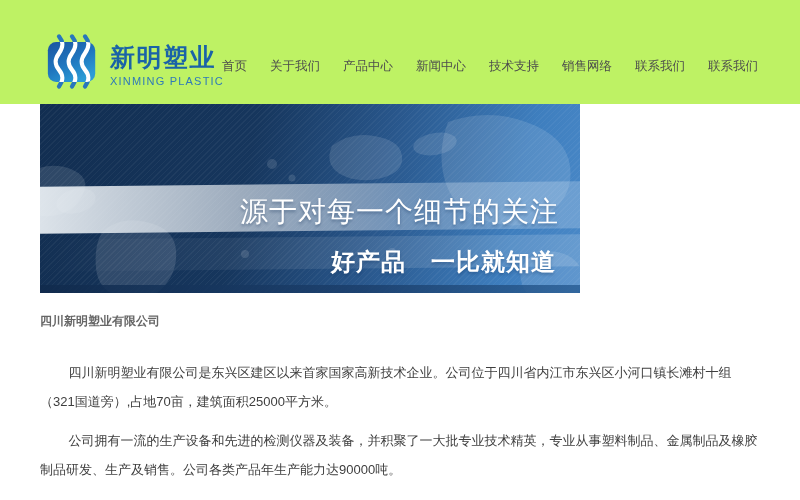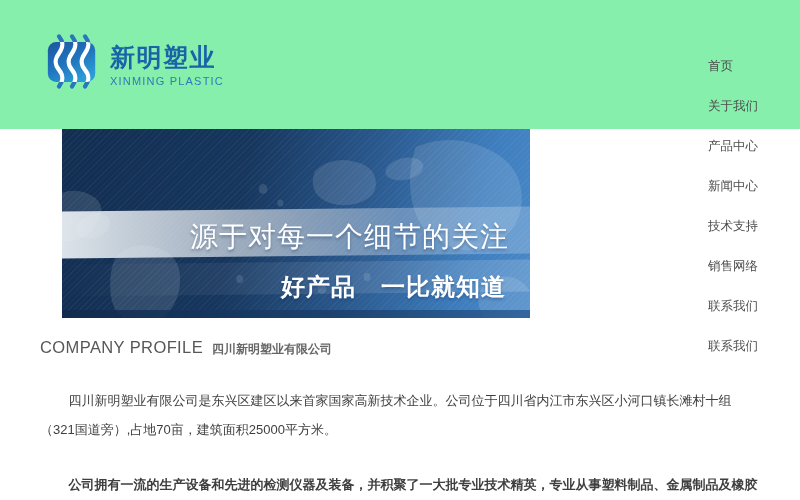--- a/index.html
+++ b/index.html
@@ -1,31 +1,31 @@
 <!DOCTYPE html>
 <html><head>
 <meta charset="utf-8">
 <style>
   * { margin:0; padding:0; box-sizing:border-box; }
   html,body { width:800px; height:500px; background:#ffffff; overflow:hidden;
     font-family:"Liberation Sans","DejaVu Sans",sans-serif; }
 
   
-  .site-header { position:relative; height:129px; background:#86efac; }
+  .site-header { position:relative; height:104px; background:#bef264; }
   .logo { position:absolute; left:46px; top:33px; display:flex; gap:12px; cursor:pointer; }
   .logo-icon { width:52px; height:57px; flex:0 0 auto; }
   .logo-text { padding-top:10px; }
   .logo-cn { font-size:25px; font-weight:bold; color:#1a63a7; letter-spacing:1.5px; line-height:1.15; }
   .logo-en { margin-top:3px; font-size:11px; color:#2f7ab8; letter-spacing:1.2px; }
 
-  .main-nav { position:absolute; right:42px; top:58px; display:flex; gap:23px;flex-direction:column; }
+  .main-nav { position:absolute; right:42px; top:58px; display:flex; gap:23px; }
   .main-nav a { font-size:12.5px; color:#4c4c4c; text-decoration:none; white-space:nowrap; cursor:pointer; }
 
   
-  .banner { position:relative; margin-left:62px; width:468px; height:189px; overflow:hidden;
+  .banner { position:relative; margin-left:40px; width:540px; height:189px; overflow:hidden;
     background:linear-gradient(102deg,#122e51 0%,#16365d 38%,#29578c 62%,#3e7ebe 86%,#4a89c8 100%); }
   .banner::before { content:""; position:absolute; inset:0;
     background:repeating-linear-gradient(135deg, rgba(255,255,255,0.045) 0 1px, rgba(255,255,255,0) 1px 4px); }
   .banner::after { content:""; position:absolute; left:0; right:0; bottom:0; height:8px;
     background:linear-gradient(90deg,#102a4c, #1b3f6c 60%, #2a5f96); opacity:.85; }
   .banner-map { position:absolute; inset:0; width:100%; height:100%; }
   .banner-stripe { position:absolute; left:-4px; right:-4px; top:80px; height:47px;
     background:linear-gradient(90deg, rgba(238,243,247,0.92) 0%, rgba(244,248,252,0.55) 45%,
       rgba(238,245,252,0.30) 72%, rgba(238,245,252,0.22) 100%);
     transform:skewY(-0.6deg); }
@@ -37,21 +37,21 @@
   .banner-subheadline { position:absolute; right:24px; top:142px; font-size:24px; font-weight:bold;
     color:#ffffff; white-space:pre; letter-spacing:1px; text-shadow:0 2px 3px rgba(8,38,78,0.3); }
 
   
   .profile { margin:20px 40px 0 40px; }
   .profile-title { display:flex; align-items:baseline; gap:9px; }
   .profile-title-en { font-size:16.5px; font-weight:normal; color:#575757; letter-spacing:0.4px; }
   .profile-title-cn { font-size:12px; color:#666666; }
   .profile-body { margin-top:28px; }
   .profile-body p { font-size:13px; line-height:29px; color:#3e3e3e; text-indent:2.2em; }
-  .profile-body p + p { margin-top:26px;font-weight:bold; }
+  .profile-body p + p { margin-top:10px; }
 </style>
 </head>
 <body>
 
 <header class="site-header">
   <div class="logo">
     <svg class="logo-icon" viewBox="0 0 56 60" xmlns="http://www.w3.org/2000/svg">
       <defs>
         <linearGradient id="lg" x1="0" y1="0" x2="0.6" y2="1">
           <stop offset="0" stop-color="#1c55a0"></stop>
@@ -120,20 +120,19 @@
 
   <div class="banner-stripe"></div>
   <div class="banner-stripe-2"></div>
 
   <div class="banner-headline">源于对每一个细节的关注</div>
   <div class="banner-subheadline">好产品　一比就知道</div>
 </div>
 
 <section class="profile">
   <h2 class="profile-title">
-    <span class="profile-title-en">COMPANY PROFILE</span>
     <span class="profile-title-cn">四川新明塑业有限公司</span>
   </h2>
   <div class="profile-body">
     <p>四川新明塑业有限公司是东兴区建区以来首家国家高新技术企业。公司位于四川省内江市东兴区小河口镇长滩村十组（321国道旁）,占地70亩，建筑面积25000平方米。</p>
     <p>公司拥有一流的生产设备和先进的检测仪器及装备，并积聚了一大批专业技术精英，专业从事塑料制品、金属制品及橡胶制品研发、生产及销售。公司各类产品年生产能力达90000吨。</p>
   </div>
 </section>
 
 </body></html>

